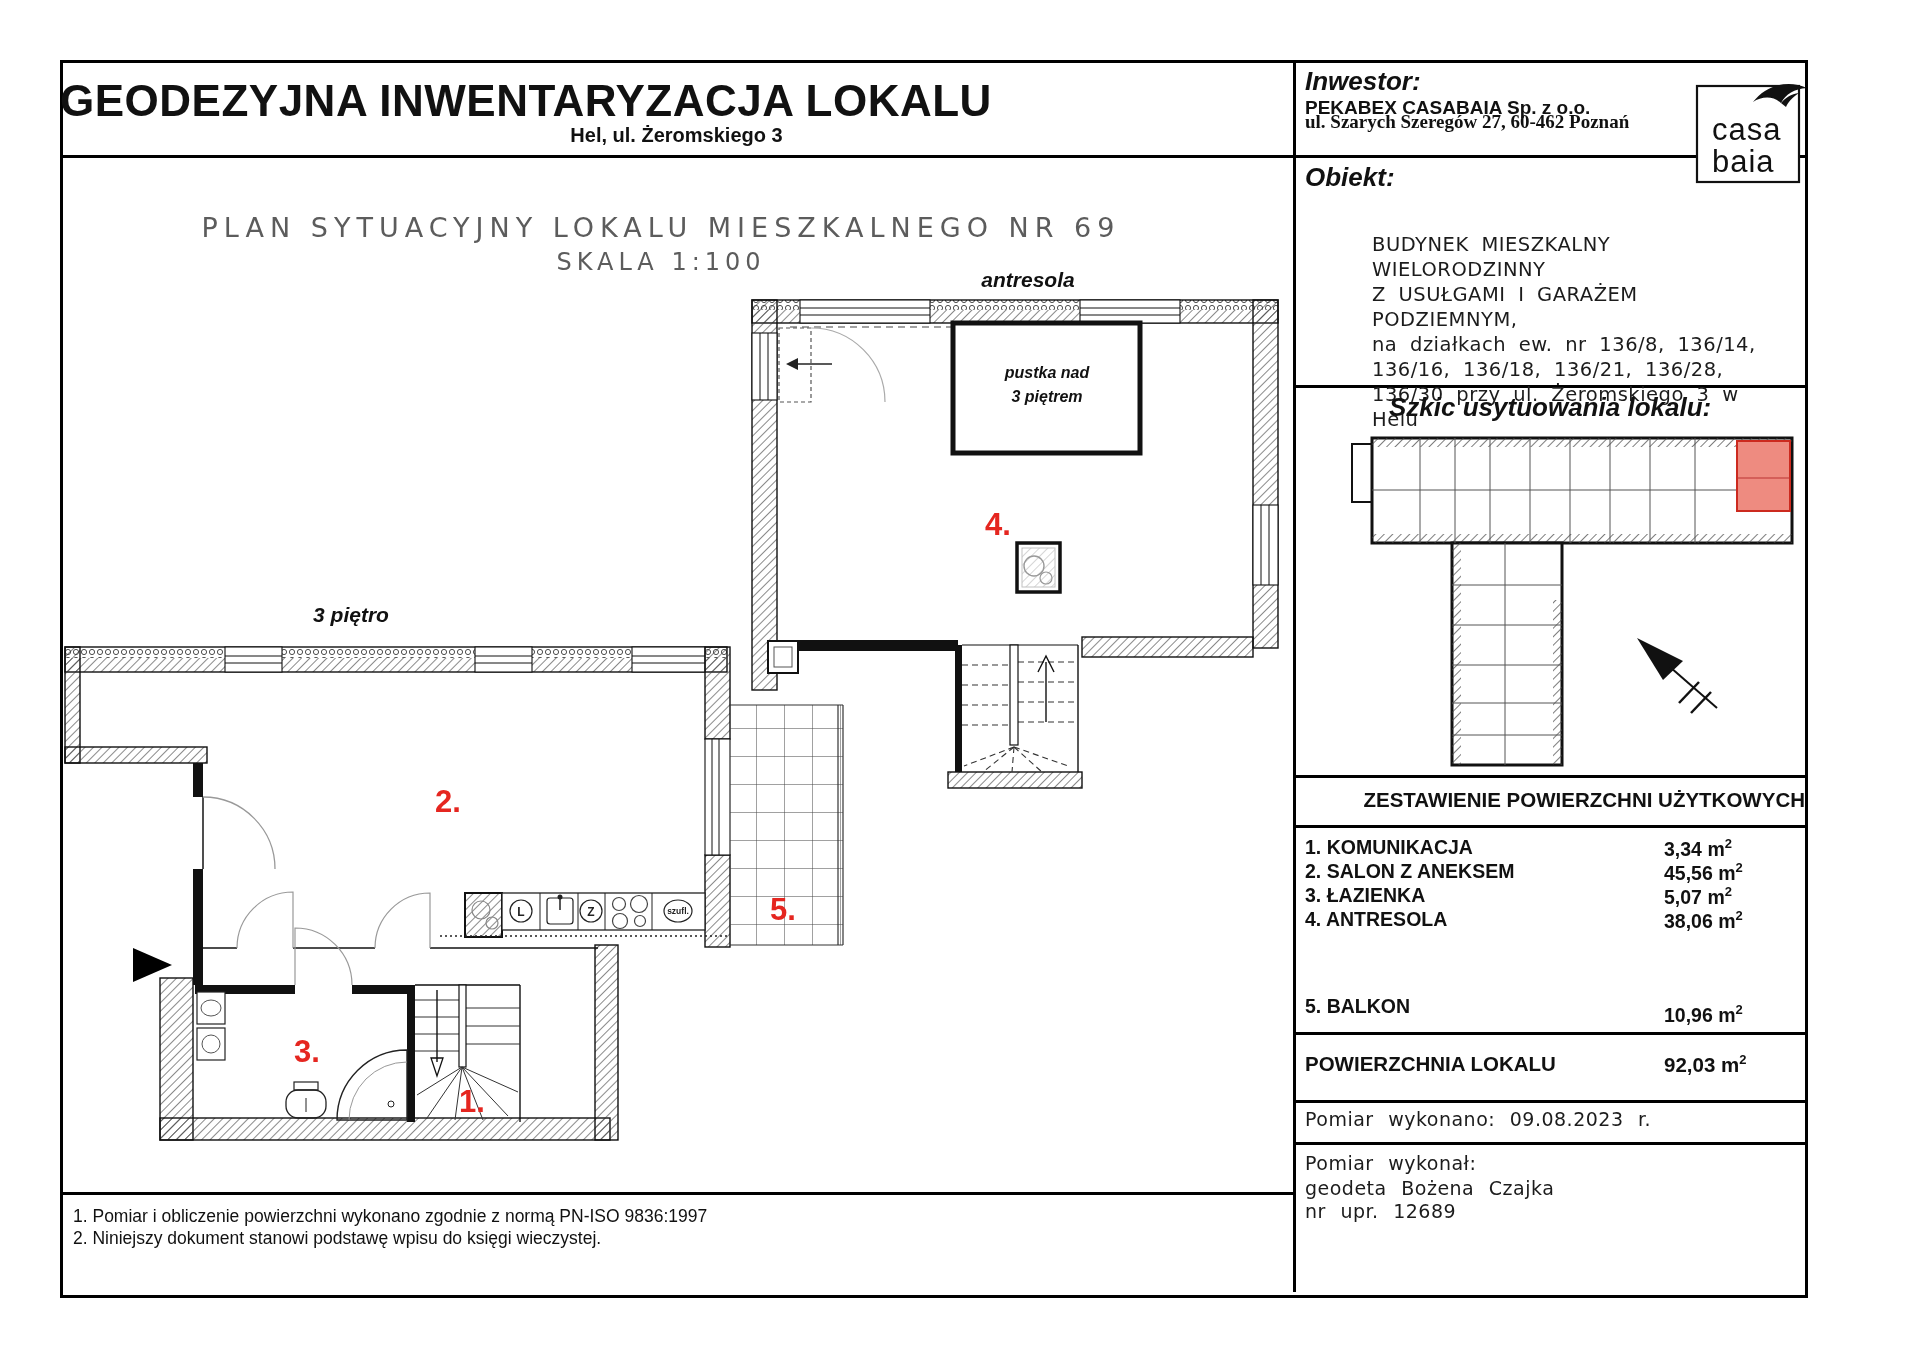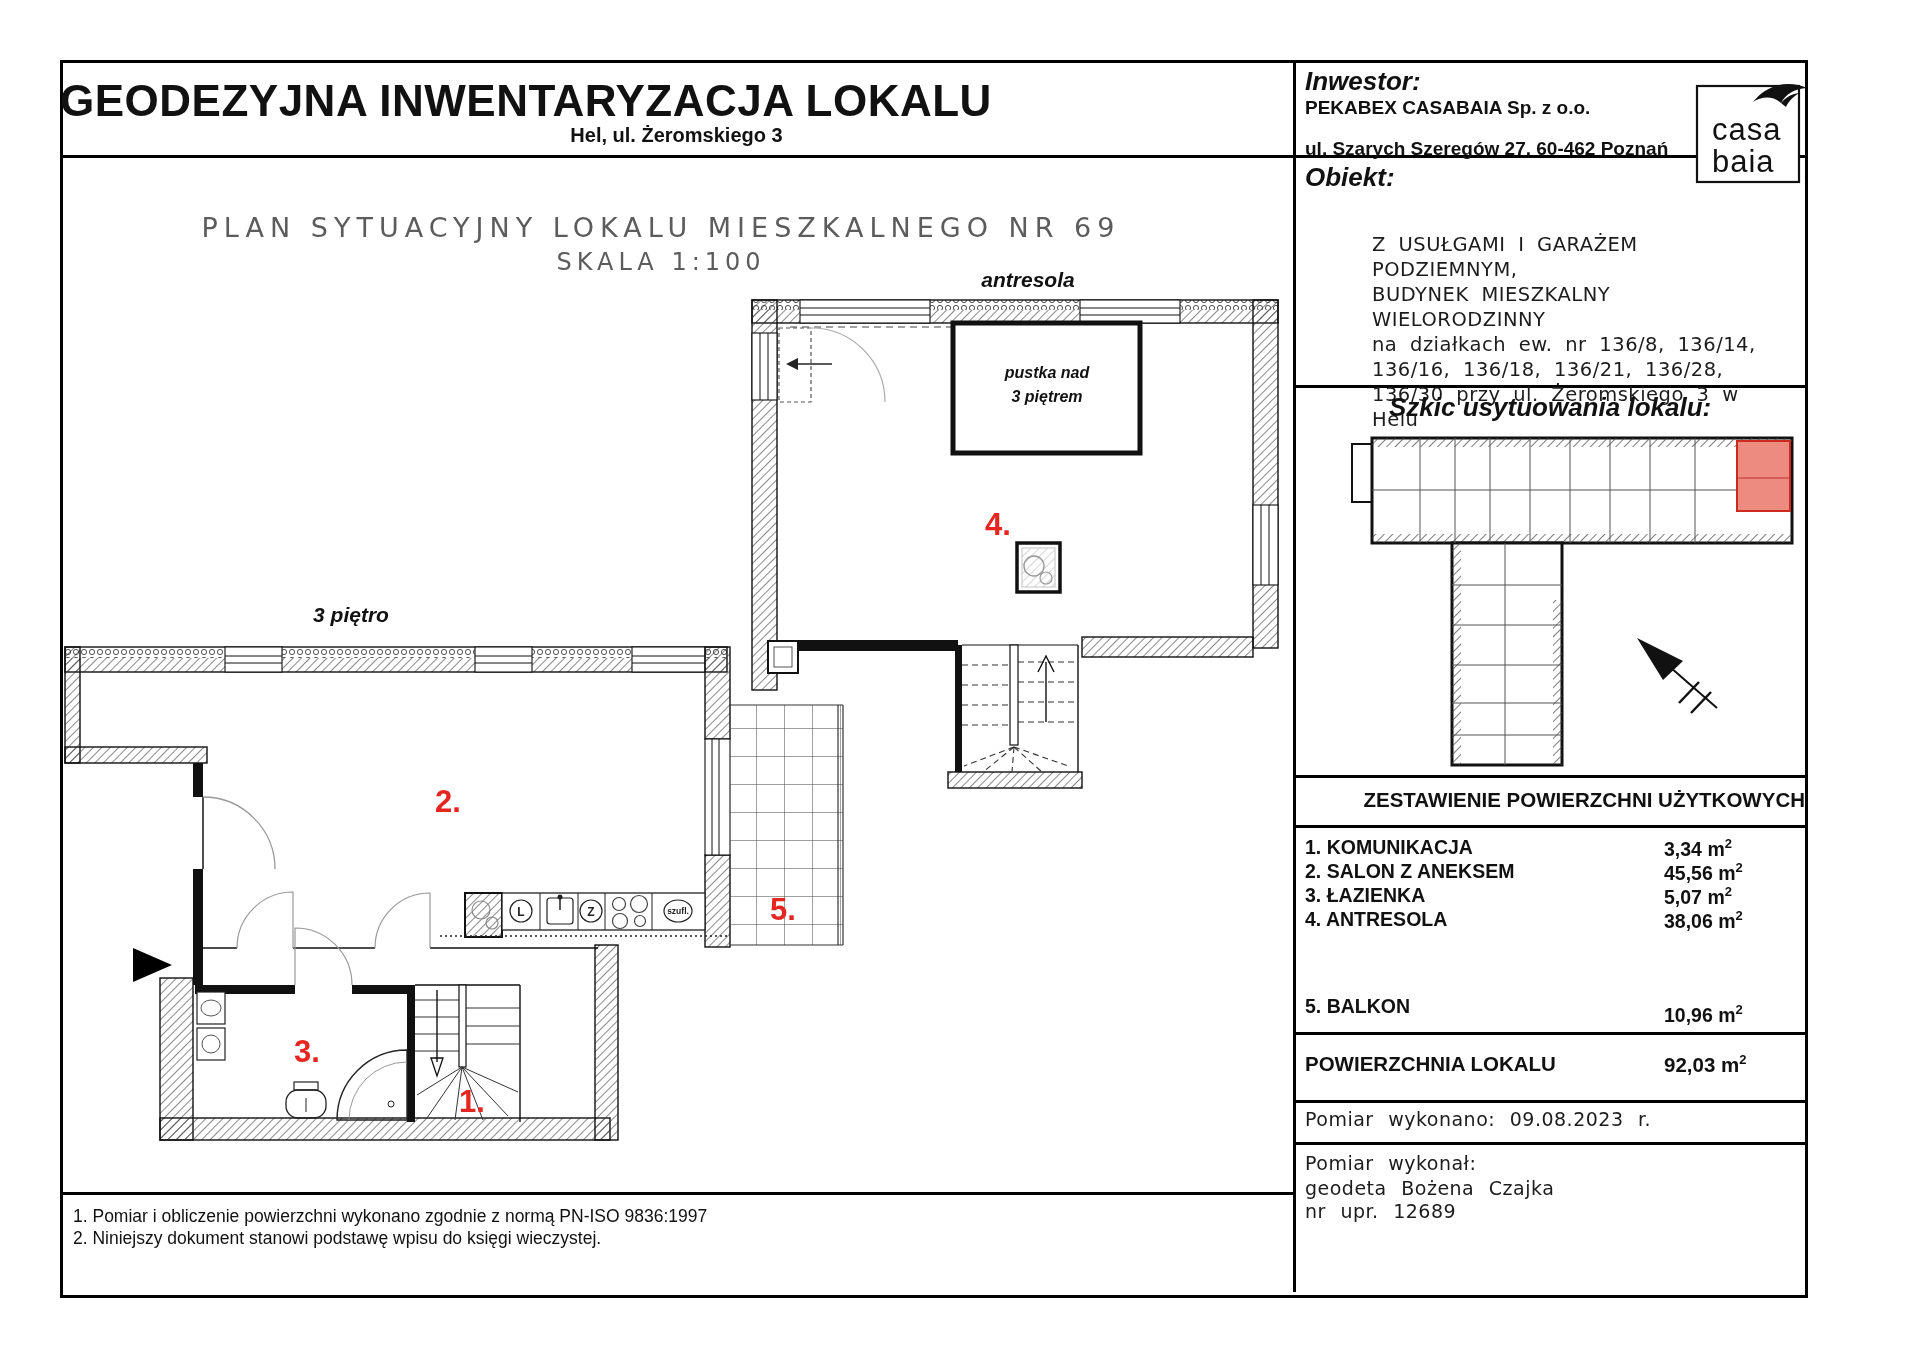--- a/index.html
+++ b/index.html
@@ -44,34 +44,34 @@
 <div class="abs hline" style="left:1293px;top:825px;width:512px;"></div>
 <div class="abs hline" style="left:1293px;top:1032px;width:512px;"></div>
 <div class="abs hline" style="left:1293px;top:1100px;width:512px;"></div>
 <div class="abs hline" style="left:1293px;top:1142px;width:512px;"></div>
 
 <div class="abs title-main">GEODEZYJNA INWENTARYZACJA LOKALU</div>
 <div class="abs title-sub">Hel, ul. Żeromskiego 3</div>
 
 <div class="abs lbl-italic" style="left:1305px;top:66px;">Inwestor:</div>
 <div class="abs inv-line" style="left:1305px;top:97px;">PEKABEX CASABAIA Sp. z o.o.</div>
-<div class="abs inv-line" style="left:1305px;top:138px;">ul. Szarych Szeregów 27, 60-462 Poznań</div>
+<div class="abs inv-line" style="left:1305px;top:111px;font-family:Liberation Serif, serif;">ul. Szarych Szeregów 27, 60-462 Poznań</div>
 
 <svg class="abs" style="left:1695px;top:78px;" width="120" height="108" viewBox="0 0 120 108">
   <rect x="2" y="8" width="102" height="96" fill="#ffffff" stroke="#111" stroke-width="2.2"></rect>
   <path d="M58,24 C70,8 92,1 112,10 C99,11 91,16 86,25 C77,17 66,19 58,24 Z" fill="#111"></path>
   <path d="M86,25 C90,20 96,16 104,15 C97,20 93,24 91,29 Z" fill="#111"></path>
   <text x="17" y="62" class="logo-text">casa</text>
   <text x="17" y="94" class="logo-text">baia</text>
 </svg>
 
 <div class="abs lbl-italic" style="left:1305px;top:162px;">Obiekt:</div>
 <div class="abs obiekt-lines cad">
+  <div>BUDYNEK MIESZKALNY WIELORODZINNY</div>
   <div>Z USUŁGAMI I GARAŻEM PODZIEMNYM,</div>
-  <div>BUDYNEK MIESZKALNY WIELORODZINNY</div>
   <div>na działkach ew. nr 136/8, 136/14,</div>
   <div>136/16, 136/18, 136/21, 136/28,</div>
   <div>136/30 przy ul. Żeromskiego 3 w Helu</div>
 </div>
 
 <div class="abs lbl-italic" style="left:1356px;top:392px;margin-left:33px;">Szkic usytuowania lokalu:</div>
 <svg class="abs" style="left:1293px;top:385px;" width="512" height="390" viewBox="1293 385 512 390">
   <defs>
     <pattern id="shp" width="6" height="6" patternUnits="userSpaceOnUse" patternTransform="rotate(45)">
       <line x1="0" y1="0" x2="0" y2="6" stroke="#444" stroke-width="1.4"></line>

